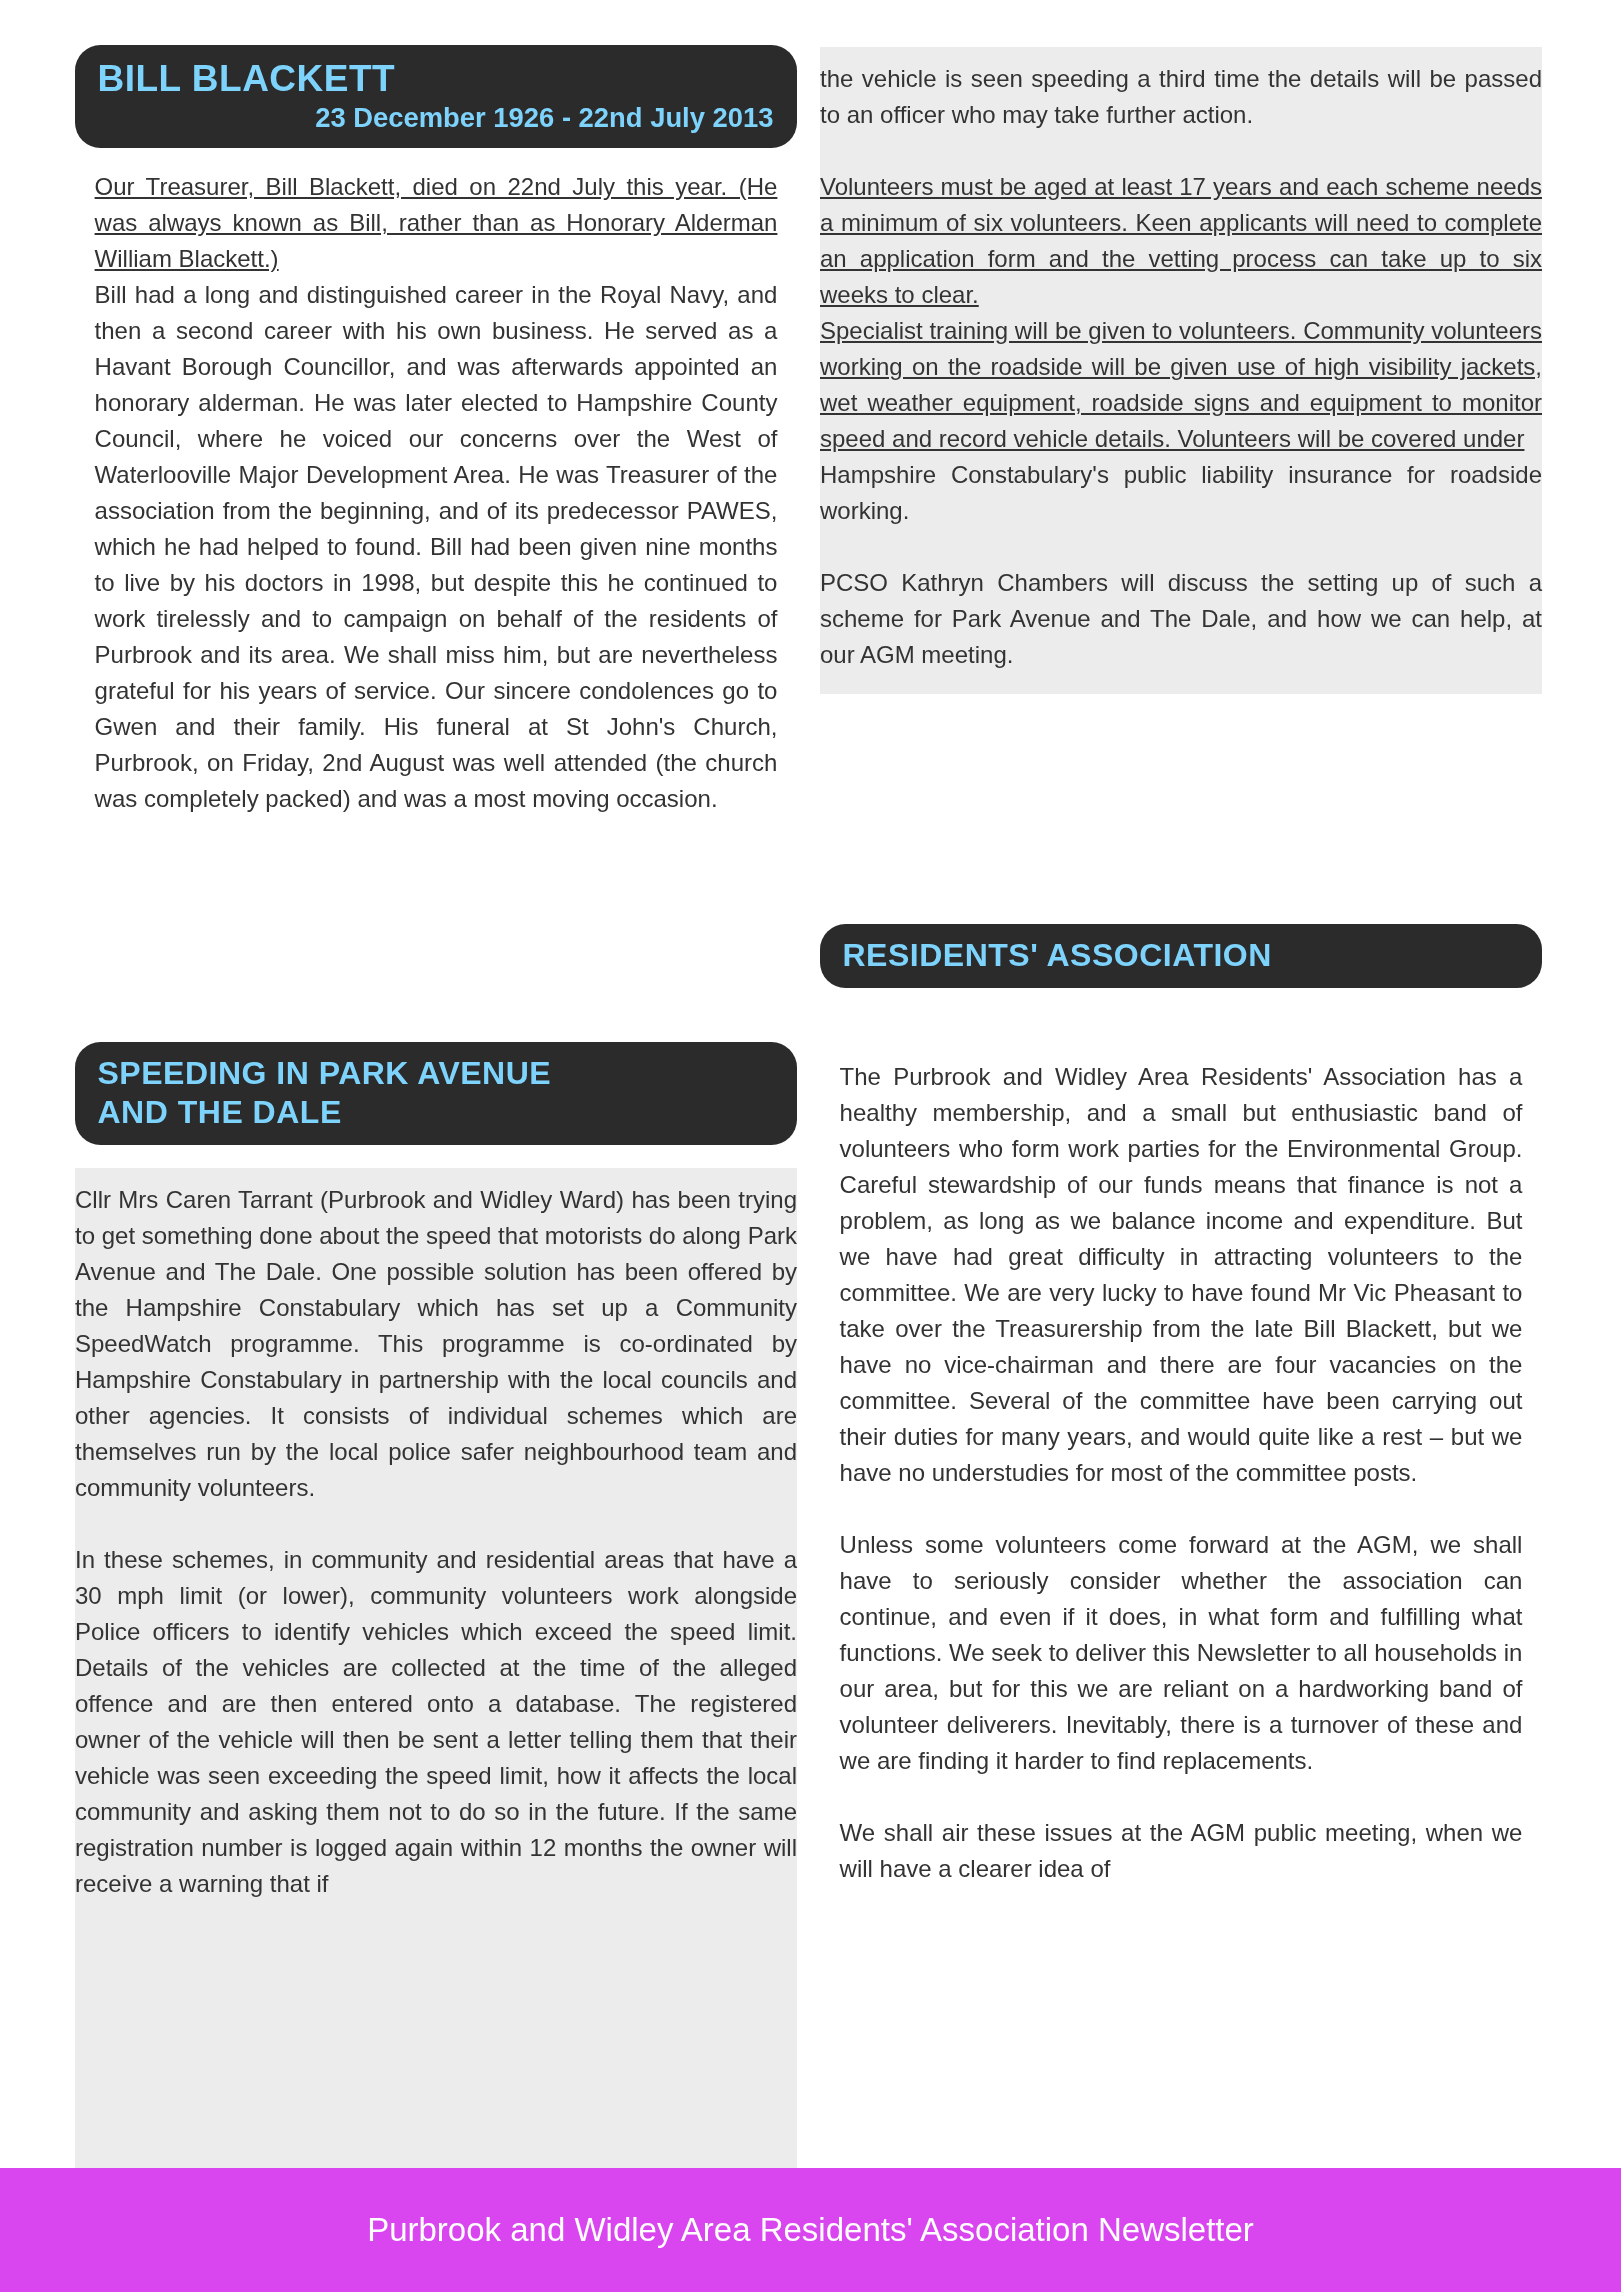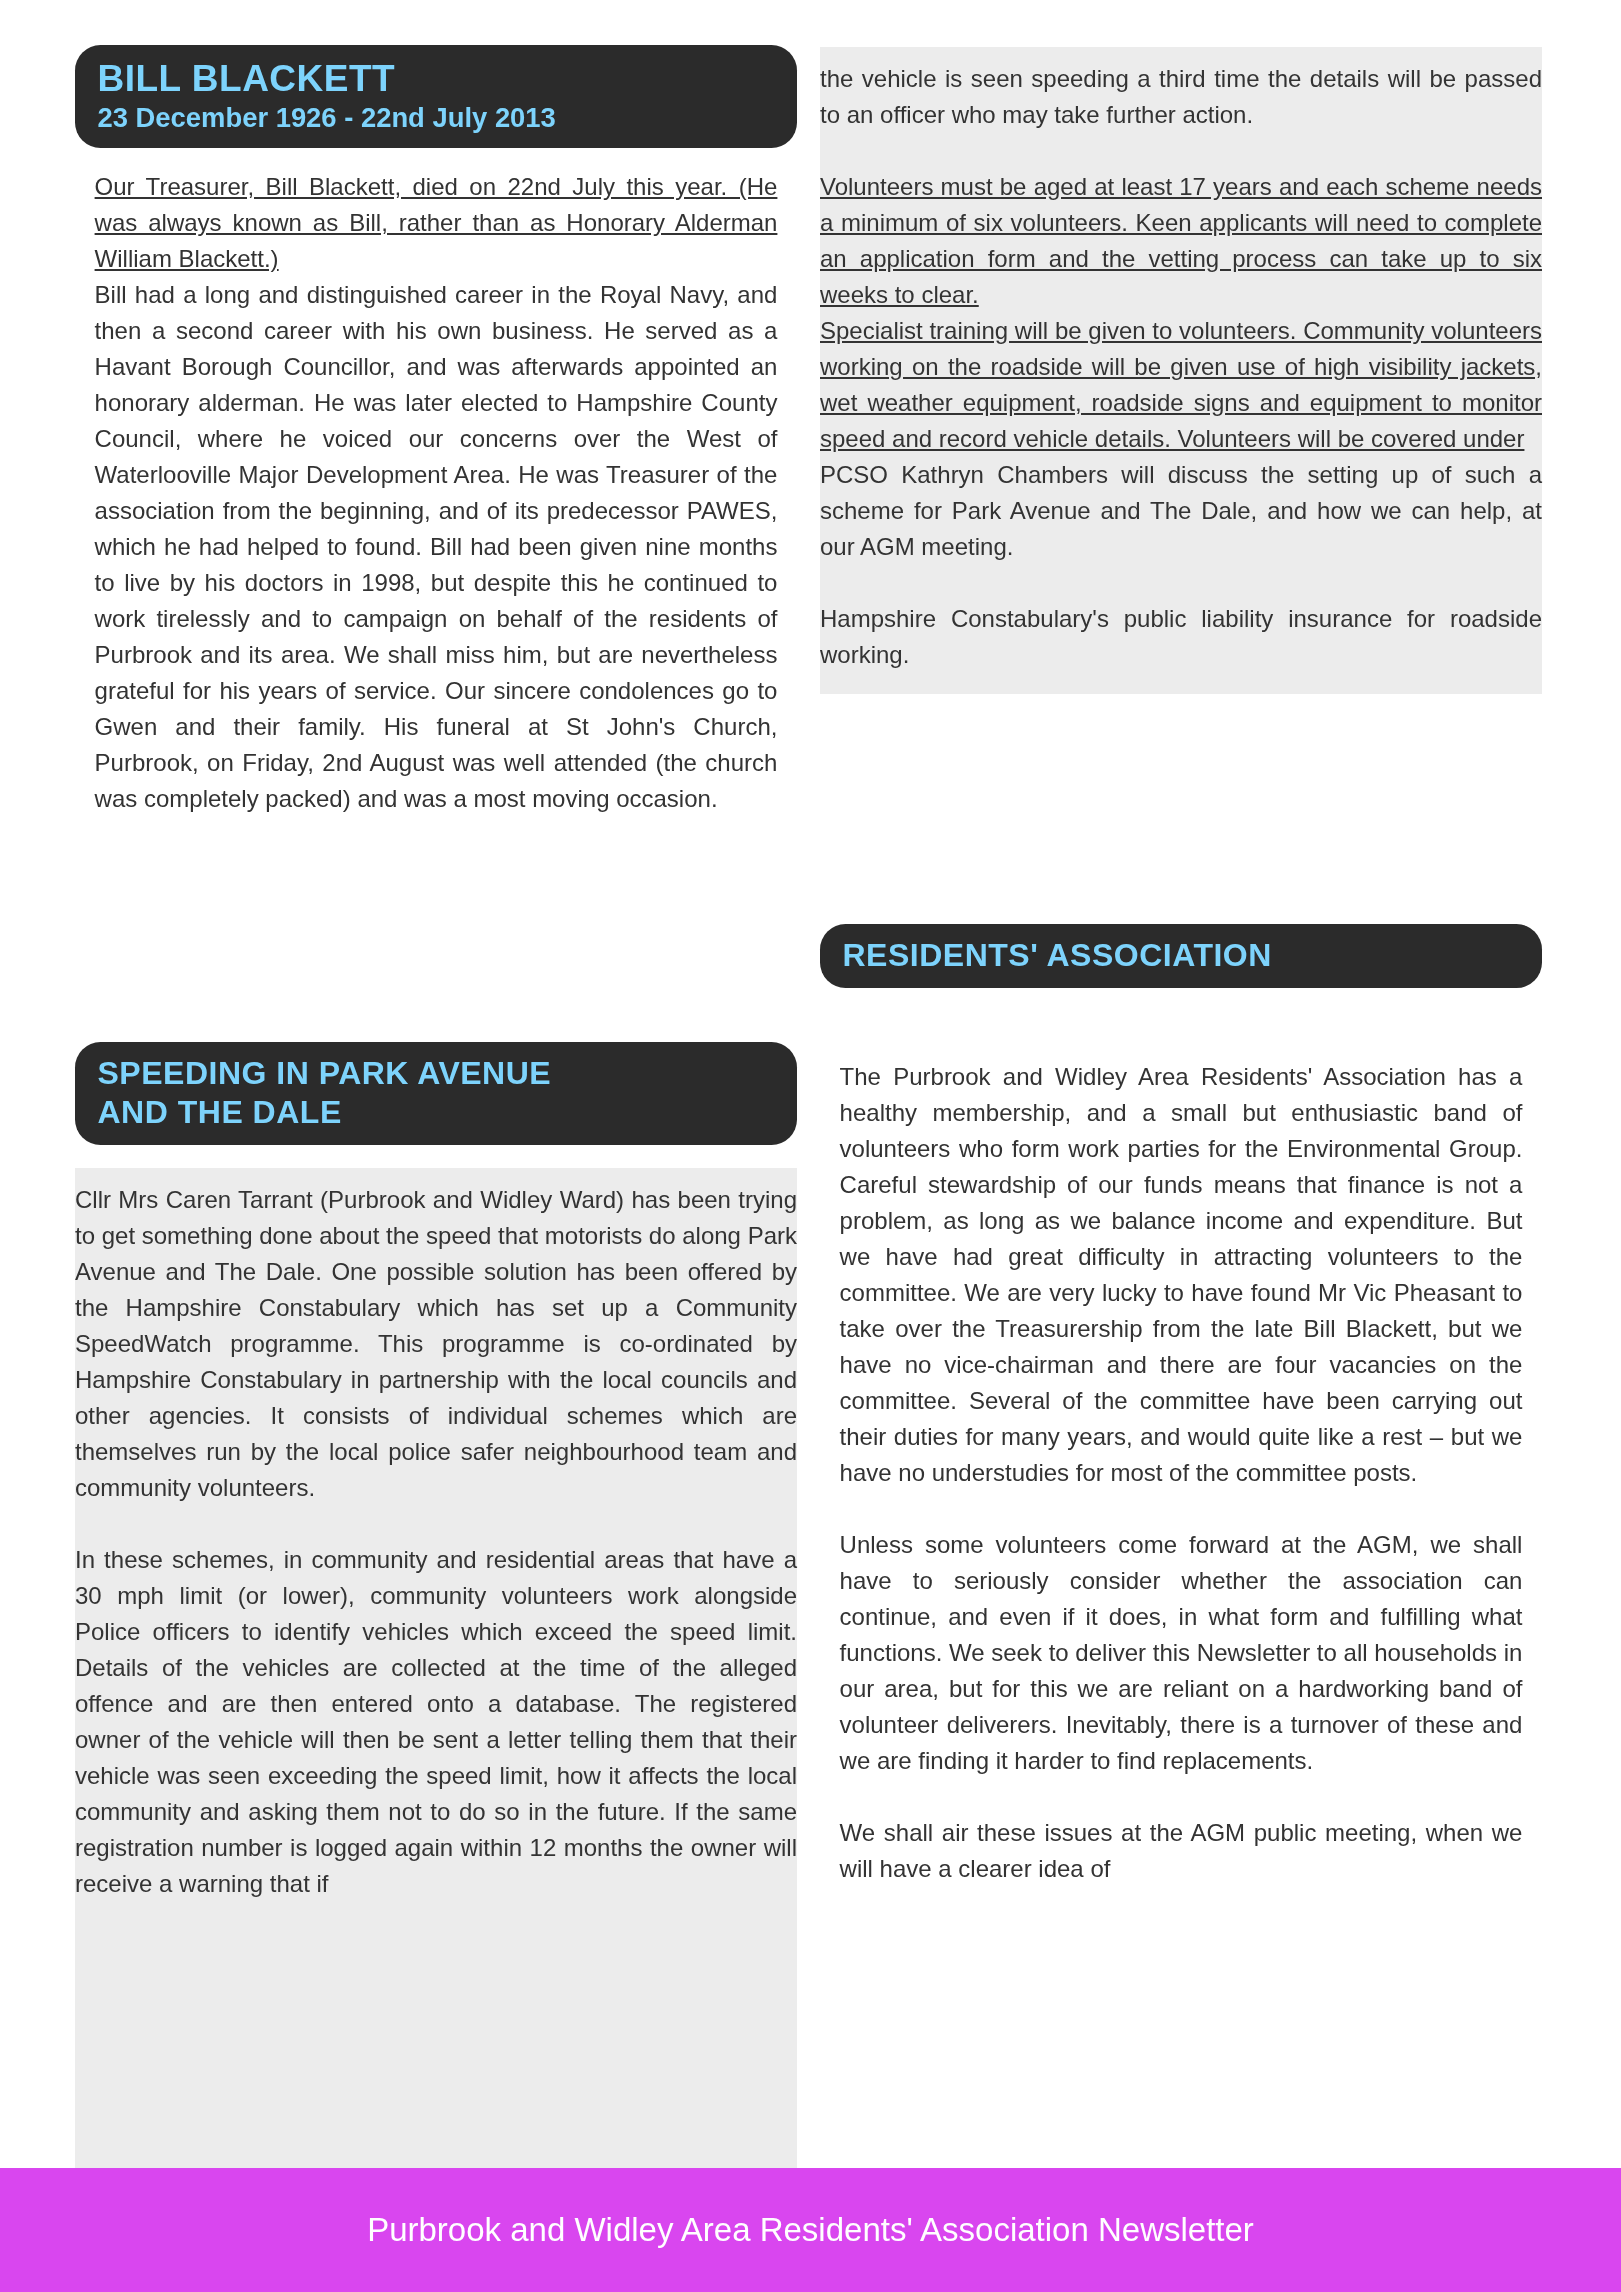--- a/index.html
+++ b/index.html
@@ -29,20 +29,21 @@
     font-weight: bold;
     line-height: 43px;
     letter-spacing: 0.5px;
     white-space: nowrap;
   }
   .hdr-sub {
     font-size: 27.4px;
     font-weight: bold;
     line-height: 35px;
     white-space: nowrap;
+    text-align: right;
   }
   .hdr-line {
     font-size: 32px;
     font-weight: bold;
     line-height: 39px;
     letter-spacing: 0.5px;
     white-space: nowrap;
   }
 
   
@@ -98,22 +99,22 @@
 
 <article class="abs copy panel panel-pad" style="left:75px; top:1168px; height:1112px; overflow:visible;">
   <p>Cllr Mrs Caren Tarrant (Purbrook and Widley Ward) has been trying to get something done about the speed that motorists do along Park Avenue and The Dale. One possible solution has been offered by the Hampshire Constabulary which has set up a Community SpeedWatch programme. This programme is co-ordinated by Hampshire Constabulary in partnership with the local councils and other agencies. It consists of individual schemes which are themselves run by the local police safer neighbourhood team and community volunteers.</p>
   <p>In these schemes, in community and residential areas that have a 30 mph limit (or lower), community volunteers work alongside Police officers to identify vehicles which exceed the speed limit. Details of the vehicles are collected at the time of the alleged offence and are then entered onto a database. The registered owner of the vehicle will then be sent a letter telling them that their vehicle was seen exceeding the speed limit, how it affects the local community and asking them not to do so in the future. If the same registration number is logged again within 12 months the owner will receive a warning that if</p>
 </article>
 
 <article class="abs copy panel panel-pad" style="left:820px; top:47px;">
   <p>the vehicle is seen speeding a third time the details will be passed to an officer who may take further action.</p>
   <p class="runon">Volunteers must be aged at least 17 years and each scheme needs a minimum of six volunteers. Keen applicants will need to complete an application form and the vetting process can take up to six weeks to clear.</p>
   <p class="runon">Specialist training will be given to volunteers. Community volunteers working on the roadside will be given use of high visibility jackets, wet weather equipment, roadside signs and equipment to monitor speed and record vehicle details. Volunteers will be covered under</p>
+  <p>Hampshire Constabulary's public liability insurance for roadside working.</p>
   <p>PCSO Kathryn Chambers will discuss the setting up of such a scheme for Park Avenue and The Dale, and how we can help, at our AGM meeting.</p>
-  <p>Hampshire Constabulary's public liability insurance for roadside working.</p>
 </article>
 
 <section class="abs hdr-box" style="left:820px; top:924px;">
   <div class="hdr-line">RESIDENTS' ASSOCIATION</div>
 </section>
 
 <article class="abs copy" style="left:820px; top:1059px;">
   <p>The Purbrook and Widley Area Residents' Association has a healthy membership, and a small but enthusiastic band of volunteers who form work parties for the Environmental Group. Careful stewardship of our funds means that finance is not a problem, as long as we balance income and expenditure. But we have had great difficulty in attracting volunteers to the committee. We are very lucky to have found Mr Vic Pheasant to take over the Treasurership from the late Bill Blackett, but we have no vice-chairman and there are four vacancies on the committee. Several of the committee have been carrying out their duties for many years, and would quite like a rest – but we have no understudies for most of the committee posts.</p>
   <p>Unless some volunteers come forward at the AGM, we shall have to seriously consider whether the association can continue, and even if it does, in what form and fulfilling what functions. We seek to deliver this Newsletter to all households in our area, but for this we are reliant on a hardworking band of volunteer deliverers. Inevitably, there is a turnover of these and we are finding it harder to find replacements.</p>
   <p>We shall air these issues at the AGM public meeting, when we will have a clearer idea of</p>

